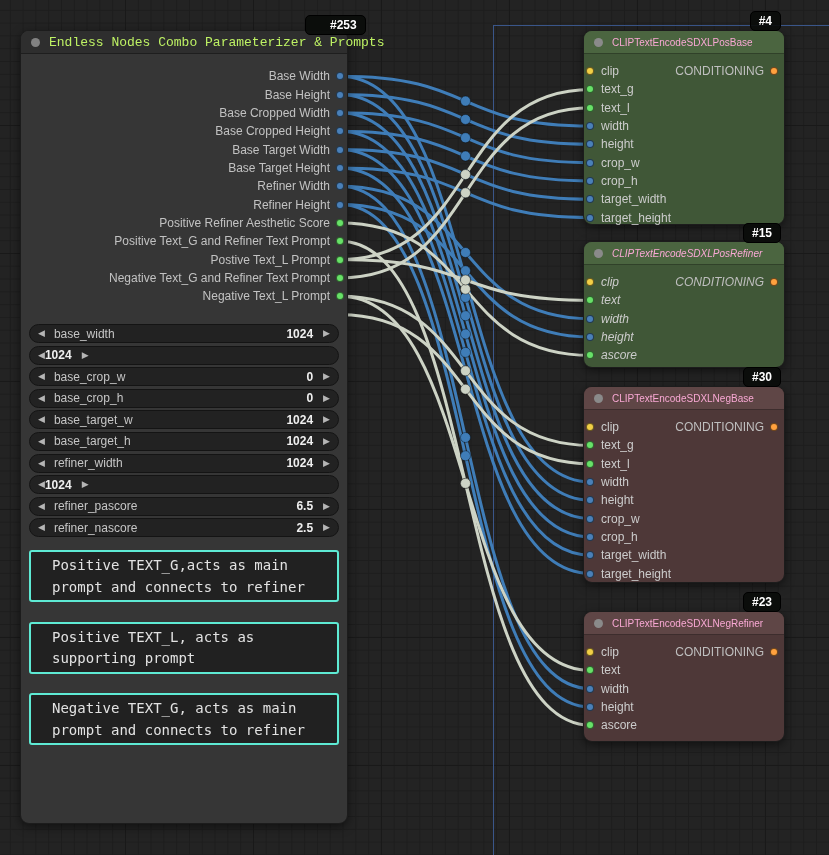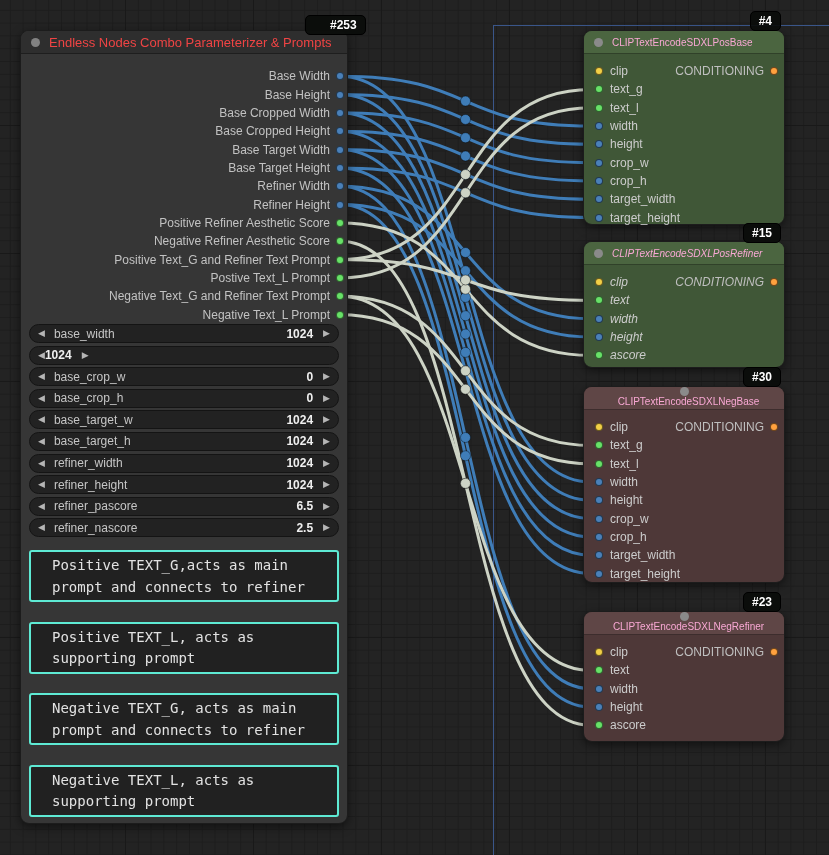--- a/index.html
+++ b/index.html
@@ -30,45 +30,45 @@
     padding:0 8px;height:20px;}
   .dot{width:8px;height:8px;border-radius:50%;border:1px solid rgba(0,0,0,.55);flex:0 0 auto;}
   .c-int{background:var(--c-int);}
   .c-str{background:var(--c-str-dot);}
   .c-clip{background:var(--c-clip);}
   .c-cond{background:var(--c-cond);}
 
   
   #leftnode{left:20px;top:30px;width:328px;height:794px;background:#363636;}
   #leftnode .titlebar{background:#2e2e2e;}
-  #leftnode .title-text{color:#ef4444;}
+  #leftnode .title-text{color:#bef264;font-family:Liberation Mono, monospace;}
   .outputs{position:absolute;top:36px;left:0;right:0;}
   .outrow{height:18.35px;display:flex;align-items:center;justify-content:flex-end;padding-right:3px;}
   .outrow .lbl{color:#c2c2c2;font-size:12px;margin-right:6px;white-space:nowrap;}
   .widgets{position:absolute;top:293px;left:8px;right:8px;}
   .widget{height:19px;margin-bottom:2.6px;background:#222222;border:1px solid #141414;
     border-radius:10px;display:flex;align-items:center;padding:0 8px;}
   .warr{color:#b5b5b5;font-size:9px;line-height:1;flex:0 0 auto;}
   .wname{color:#c6c6c6;font-size:12px;margin-left:9px;flex:1 1 auto;white-space:nowrap;}
   .wval{color:#efefef;font-size:12px;font-weight:bold;margin-right:10px;}
   .textareas{position:absolute;top:519px;left:8px;right:8px;}
   .ta{height:52px;margin-bottom:19.5px;background:#212121;border:2px solid #5eead4;
     border-radius:3px;color:#e2e2e2;font-family:"DejaVu Sans Mono",monospace;
     font-size:14px;line-height:1.55;padding:3px 21px;overflow:hidden;white-space:pre-wrap;}
 
   
   .rnode{left:583px;width:202px;}
   .rnode.green{background:var(--c-node-green-body);}
   .rnode.green .titlebar{background:var(--c-node-green-title);}
   .rnode.red{background:var(--c-node-red-body);}
-  .rnode.red .titlebar{background:var(--c-node-red-title);flex-direction:column;}
+  .rnode.red .titlebar{background:var(--c-node-red-title);}
   .rnode .title-text{color:#f9a8d4;font-size:10px;}
   .rnode .collapse-dot{background:#8a8a8a;width:9px;height:9px;}
   .inputs{position:absolute;top:31px;left:0;right:0;}
-  .inrow{height:18.3px;display:flex;align-items:center;padding-left:11px;}
+  .inrow{height:18.3px;display:flex;align-items:center;padding-left:2px;}
   .inrow .lbl{color:#cccccc;font-size:12px;margin-left:7px;white-space:nowrap;}
   .outflag{position:absolute;top:31px;right:6px;height:18.3px;display:flex;align-items:center;}
   .outflag .lbl{color:#bfbfbf;font-size:12px;margin-right:6px;}
 </style>
 </head>
 <body>
 
 <div id="canvas">
   <div id="group-border"></div>
   <svg id="wires" width="829" height="855" viewBox="0 0 829 855">
@@ -162,24 +162,20 @@
         </div>
       <div class="outrow">
           <span class="lbl">Refiner Height</span>
           <span class="dot c-int"></span>
         </div>
       <div class="outrow">
           <span class="lbl">Positive Refiner Aesthetic Score</span>
           <span class="dot c-str"></span>
         </div>
       <div class="outrow">
-          <span class="lbl">Negative Refiner Aesthetic Score</span>
-          <span class="dot c-str"></span>
-        </div>
-      <div class="outrow">
           <span class="lbl">Positive Text_G and Refiner Text Prompt</span>
           <span class="dot c-str"></span>
         </div>
       <div class="outrow">
           <span class="lbl">Postive Text_L Prompt</span>
           <span class="dot c-str"></span>
         </div>
       <div class="outrow">
           <span class="lbl">Negative Text_G and Refiner Text Prompt</span>
           <span class="dot c-str"></span>
@@ -227,21 +223,20 @@
           <span class="warr">▶</span>
         </div>
       <div class="widget">
           <span class="warr">◀</span>
           <span class="wname">refiner_width</span>
           <span class="wval">1024</span>
           <span class="warr">▶</span>
         </div>
       <div class="widget">
           <span class="warr">◀</span>
-          <span class="wname">refiner_height</span>
           <span class="wval">1024</span>
           <span class="warr">▶</span>
         </div>
       <div class="widget">
           <span class="warr">◀</span>
           <span class="wname">refiner_pascore</span>
           <span class="wval">6.5</span>
           <span class="warr">▶</span>
         </div>
       <div class="widget">
@@ -249,21 +244,20 @@
           <span class="wname">refiner_nascore</span>
           <span class="wval">2.5</span>
           <span class="warr">▶</span>
         </div>
     </div>
 
     <div class="textareas">
       <div class="ta">Positive TEXT_G,acts as main prompt and connects to refiner text input</div>
       <div class="ta">Positive TEXT_L, acts as supporting prompt</div>
       <div class="ta">Negative TEXT_G, acts as main prompt and connects to refiner text input</div>
-      <div class="ta">Negative TEXT_L, acts as supporting prompt</div>
     </div>
   </div>
 
   <div class="badge" style="right:48px;top:11px;">#4</div>
   <div class="node rnode green" style="top:30px;height:195px;">
     <div class="titlebar">
       <span class="collapse-dot"></span>
       <span class="title-text">CLIPTextEncodeSDXLPosBase</span>
     </div>
     <div class="outflag">

